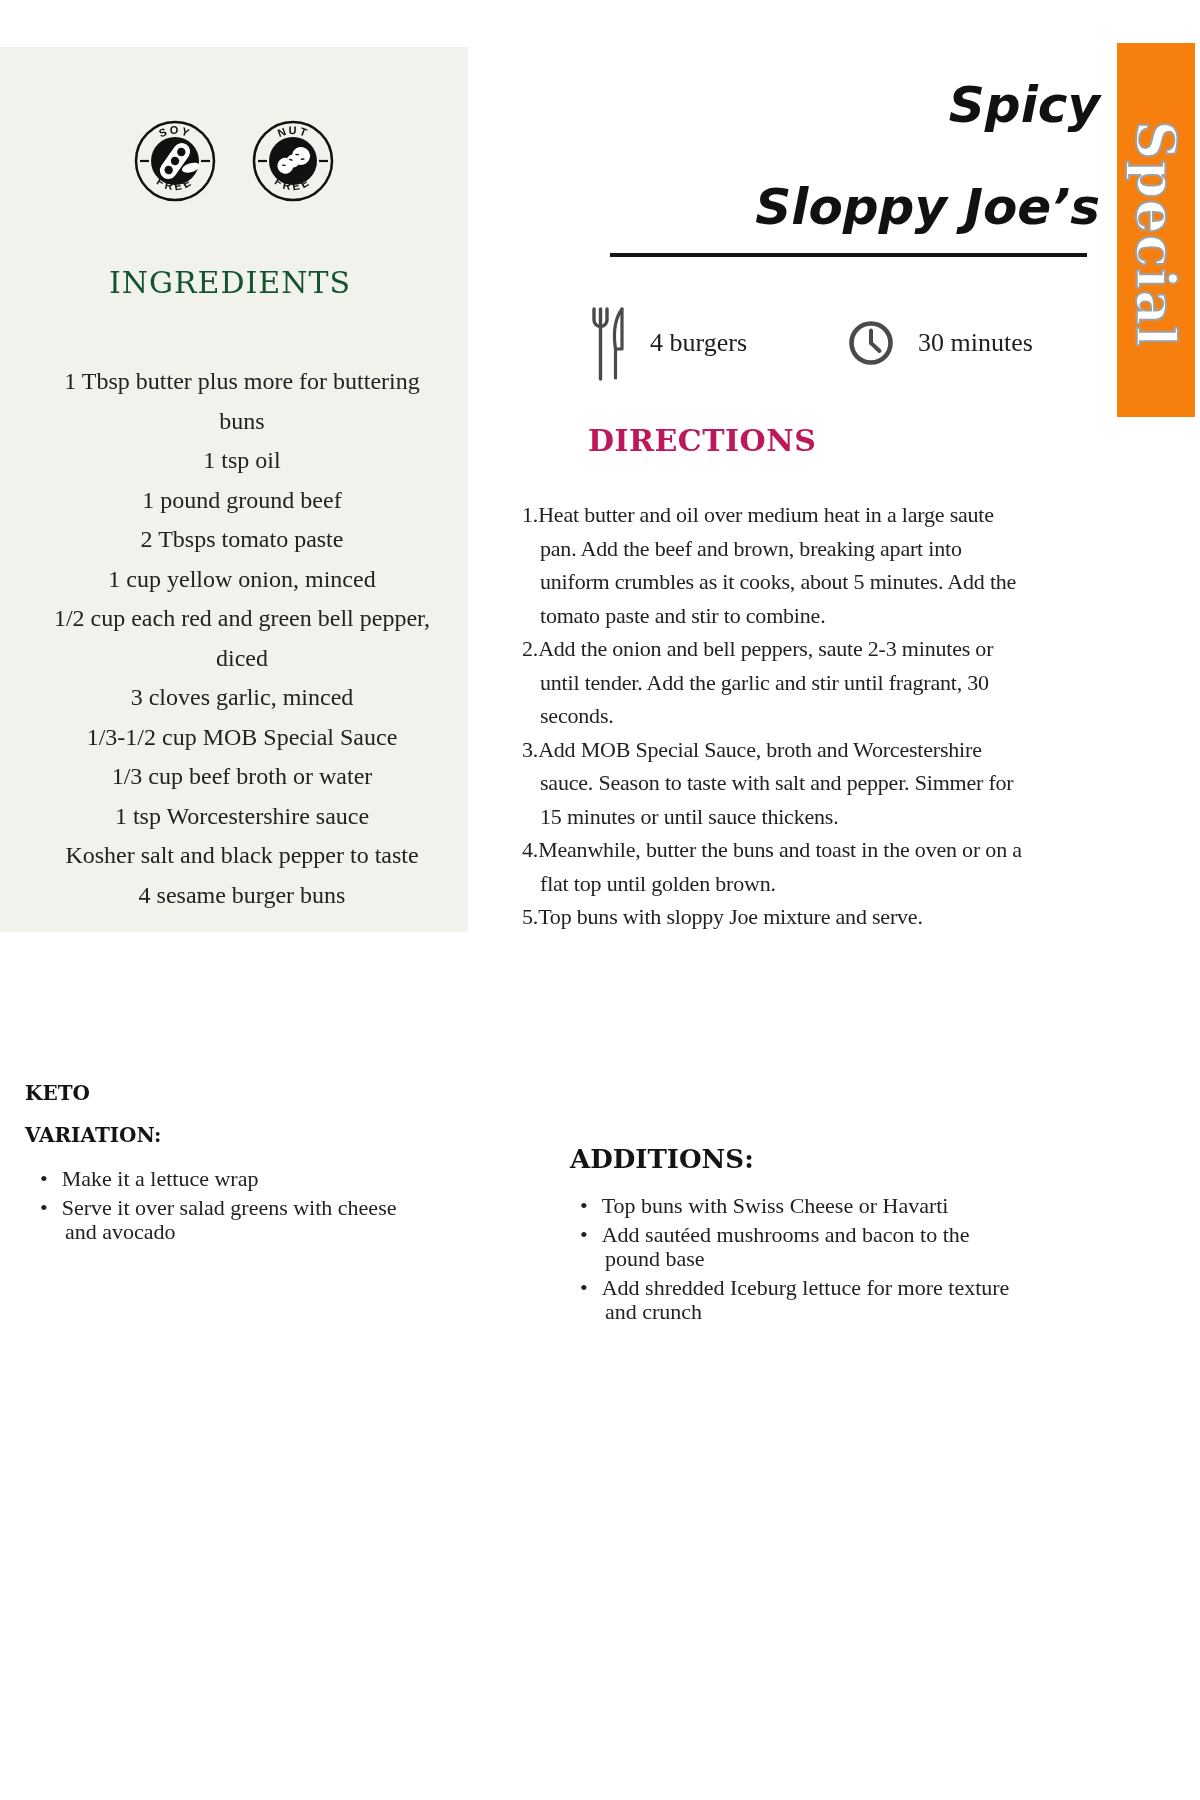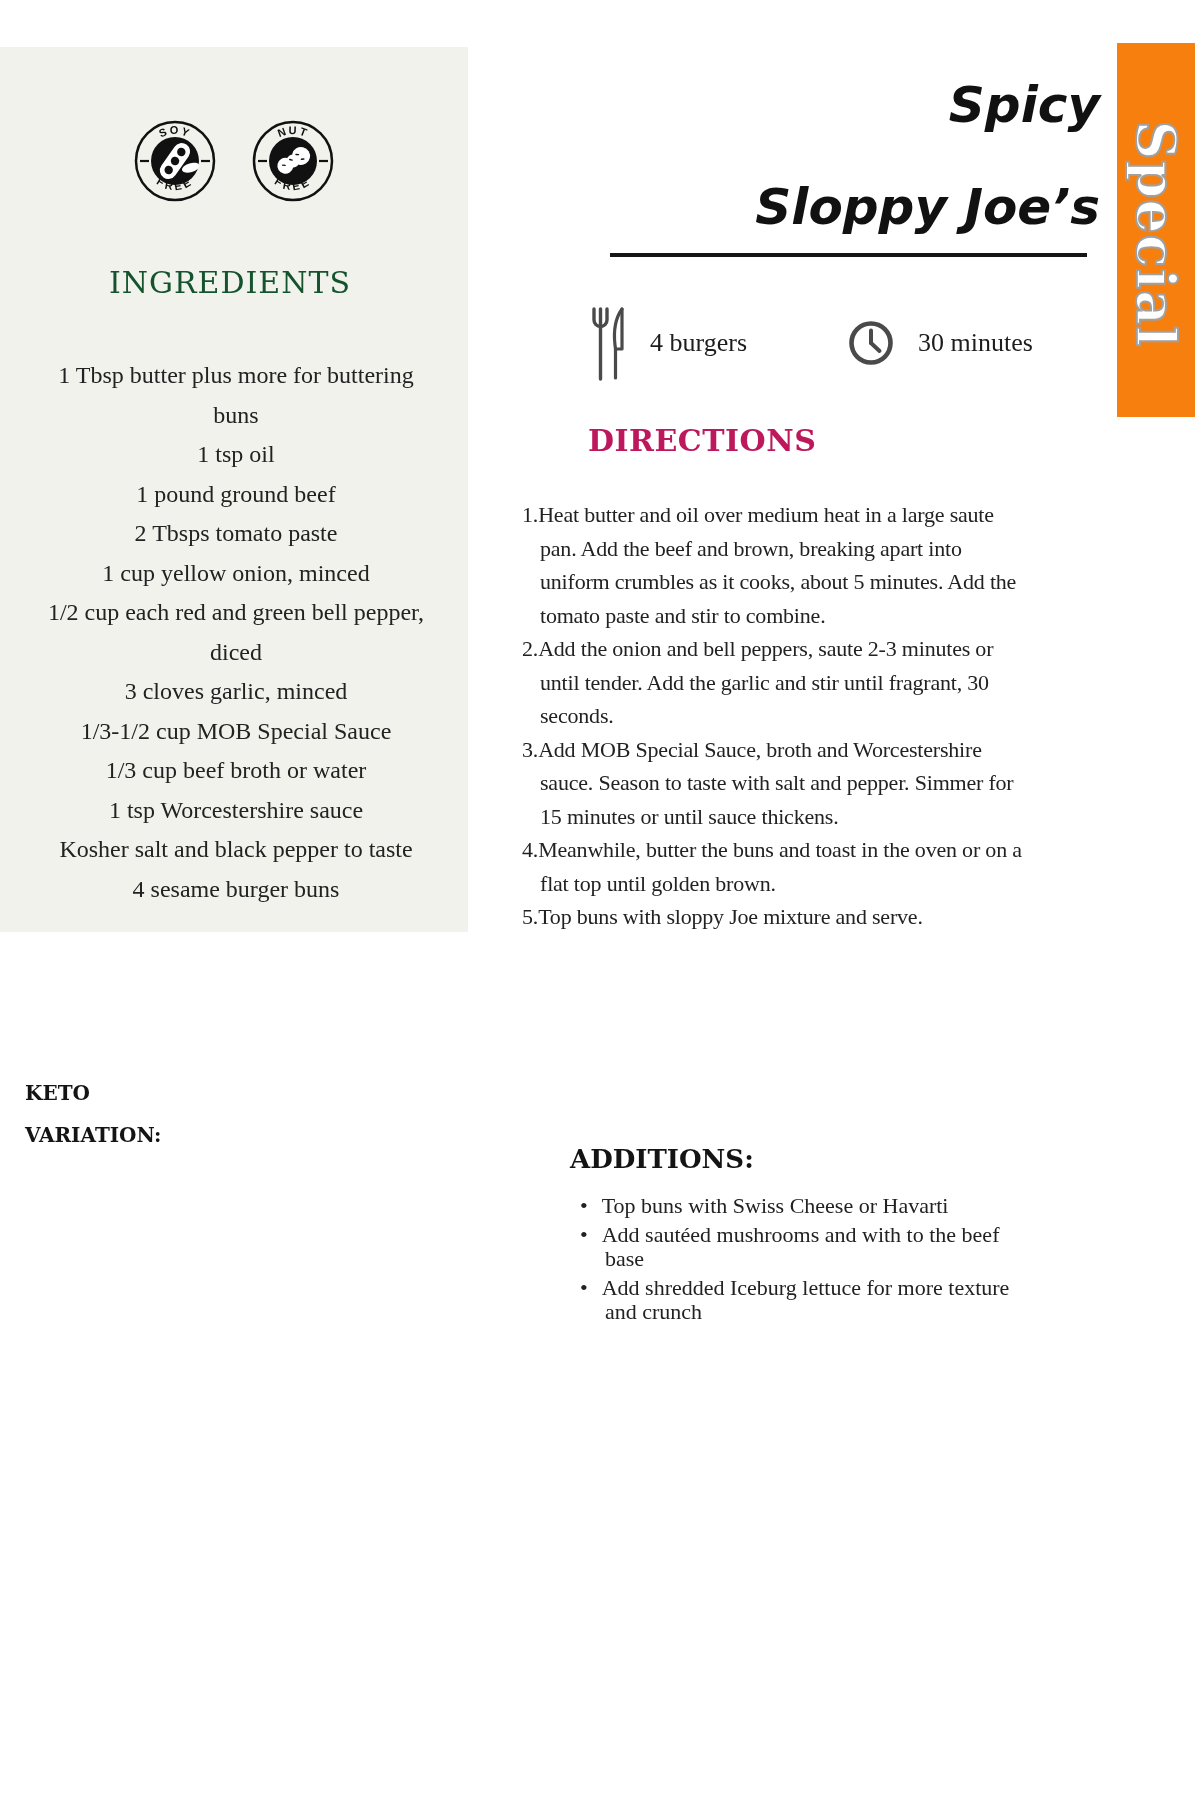--- a/index.html
+++ b/index.html
@@ -5,21 +5,21 @@
   html,body{margin:0;padding:0;background:#ffffff;}
   .page{position:relative;width:1200px;height:1800px;background:#ffffff;overflow:hidden;
         font-family:"Liberation Serif",serif;color:#1e1e1e;}
 
   
   .panel{position:absolute;left:0;top:47px;width:468px;height:885px;background:#f1f2ec;}
   .badges{position:absolute;left:134px;top:73px;display:flex;gap:36px;}
   .badge{width:82px;height:82px;}
   .ing-heading{position:absolute;left:40px;top:218px;width:380px;text-align:center;
                font-family:"DejaVu Serif",serif;font-weight:normal;font-size:30px;letter-spacing:1px;color:#14532d;}
-  .ing-list{position:absolute;left:40px;top:303px;width:380px;margin:6px;padding:0;list-style:none;
+  .ing-list{position:absolute;left:40px;top:303px;width:380px;margin:12px;padding:0;list-style:none;
             text-align:center;font-size:24px;line-height:39.5px;color:#222;}
 
   
   .title{position:absolute;left:580px;top:74px;width:520px;text-align:right;
          font-family:"DejaVu Sans",sans-serif;font-style:italic;font-weight:bold;color:#111;}
   .title .l1{font-size:50px;line-height:62px;}
   .title .l2{font-size:50px;line-height:62px;margin-top:40px;}
   .title-rule{position:absolute;left:610px;top:253px;width:477px;height:3.5px;background:#161616;}
 
   
@@ -153,25 +153,29 @@
     <li>Add the onion and bell peppers, saute 2-3 minutes or until tender. Add the garlic and stir until fragrant, 30 seconds.</li>
     <li>Add MOB Special Sauce, broth and Worcestershire sauce. Season to taste with salt and pepper. Simmer for 15 minutes or until sauce thickens.</li>
     <li>Meanwhile, butter the buns and toast in the oven or on a flat top until golden brown.</li>
     <li>Top buns with sloppy Joe mixture and serve.</li>
   </ol>
 
   <div class="keto-heading">
     <div>KETO</div>
     <div>VARIATION:</div>
   </div>
+  <ul class="bullets keto-list">
+    <li>Make it a lettuce wrap</li>
+    <li>Serve it over salad greens with cheese and avocado</li>
+  </ul>
 
   <div class="add-heading">ADDITIONS:</div>
   <ul class="bullets add-list">
     <li>Top buns with Swiss Cheese or Havarti</li>
-    <li>Add sautéed mushrooms and with to the beef base</li>
+    <li>Add sautéed mushrooms and bacon to the pound base</li>
     <li>Add shredded Iceburg lettuce for more texture and crunch</li>
   </ul>
 
   <div class="banner">
     <div class="banner-text">Special</div>
   </div>
 
 </div>
 
 </body></html>

